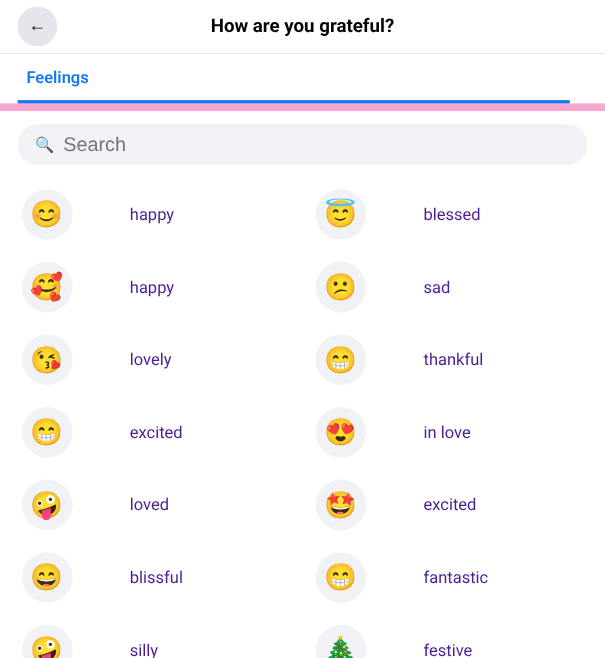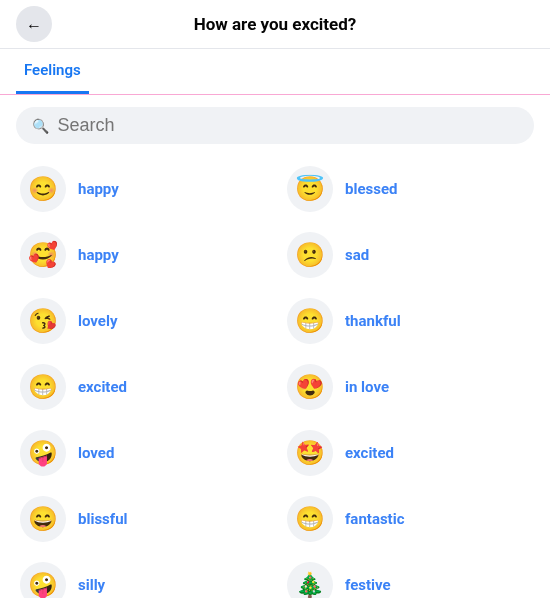--- a/index.html
+++ b/index.html
@@ -43,21 +43,22 @@
 
     .header-title {
       font-size: 17px;
       font-weight: 700;
       color: #050505;
     }
 
     .tabs {
       display: flex;
       padding: 0 16px;
-      border-bottom: 1px solid #f9a8d4;
+      border-bottom: 7px solid #f9a8d4;
+      flex-direction: column;
     }
 
     .tab {
       padding: 12px 8px;
       font-size: 15px;
       font-weight: 600;
       cursor: pointer;
       border-bottom: 3px solid transparent;
       margin-right: 16px;
       color: #65676b;
@@ -117,34 +118,35 @@
       background: #f0f2f5;
       display: flex;
       align-items: center;
       justify-content: center;
       font-size: 24px;
       flex-shrink: 0;
     }
 
     .feeling-label {
       font-size: 15px;
-      font-weight: 700;
-      color: #3b82f6;
+      font-weight: 400;
+      color: #4c1d95;
+      margin-left: 40px;
     }
   </style>
 </head>
 <body>
 
 <div>
 
   <div class="header">
     <button class="back-button">
       <span>←</span>
     </button>
-    <span class="header-title">How are you excited?</span>
+    <span class="header-title">How are you grateful?</span>
   </div>
 
   <div class="tabs">
     <div class="tab active">
       <span>Feelings</span>
     </div>
   </div>
 
   <div class="search-container">
     <div class="search-box">

